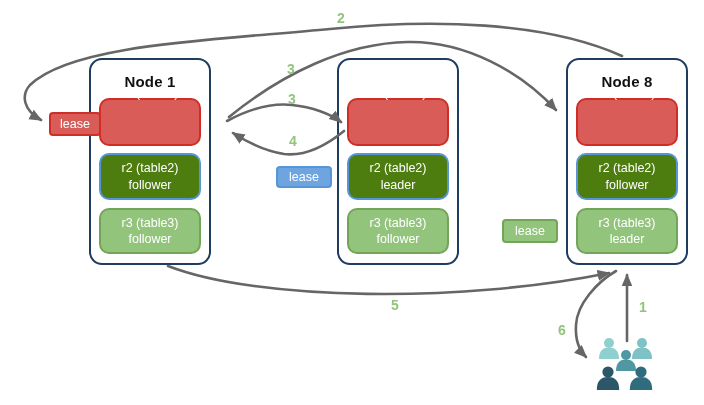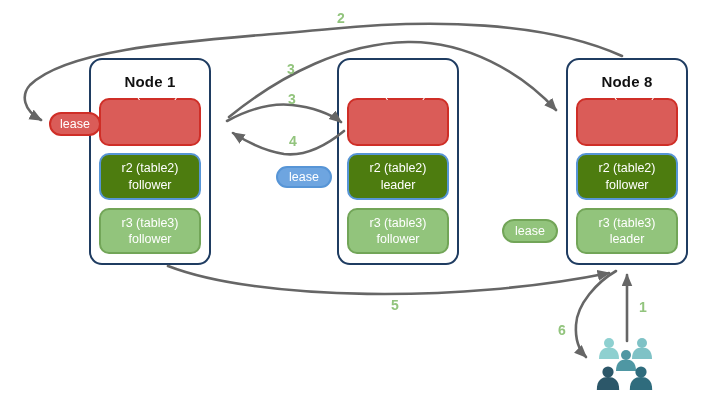--- a/index.html
+++ b/index.html
@@ -22,21 +22,21 @@
     justify-content:center;color:#ffffff;font-size:12.5px;line-height:1.3;text-align:center;
   }
   .range.red{background:#da5c58;border-color:#cf2e27;gap:41px;}
   .range.blue{background:#4d7c0f;border-color:#5795d6;}
   .range.green{background:#92c47c;border-color:#72a558;}
   .r-pos-0{top:38px;height:48px;}
   .r-pos-1{top:93px;height:47px;}
   .r-pos-2{top:148px;height:46px;}
   
   .lease{
-    position:absolute;box-sizing:border-box;border:2px solid;border-radius:12px;z-index:6;
+    position:absolute;box-sizing:border-box;border:2px solid;border-radius:4px;z-index:6;
     display:flex;align-items:center;justify-content:center;color:#ffffff;font-size:12.5px;
   }
   .lease.red{background:#da5c58;border-color:#cf2e27;left:49px;top:112px;width:52px;height:24px;}
   .lease.blue{background:#6ea5e0;border-color:#5795d6;left:276px;top:166px;width:56px;height:22px;}
   .lease.green{background:#92c47c;border-color:#72a558;left:502px;top:219px;width:56px;height:24px;}
   
   .step{
     position:absolute;transform:translate(-50%,-50%);color:#92c47d;font-size:14px;
     font-weight:bold;z-index:7;
   }

